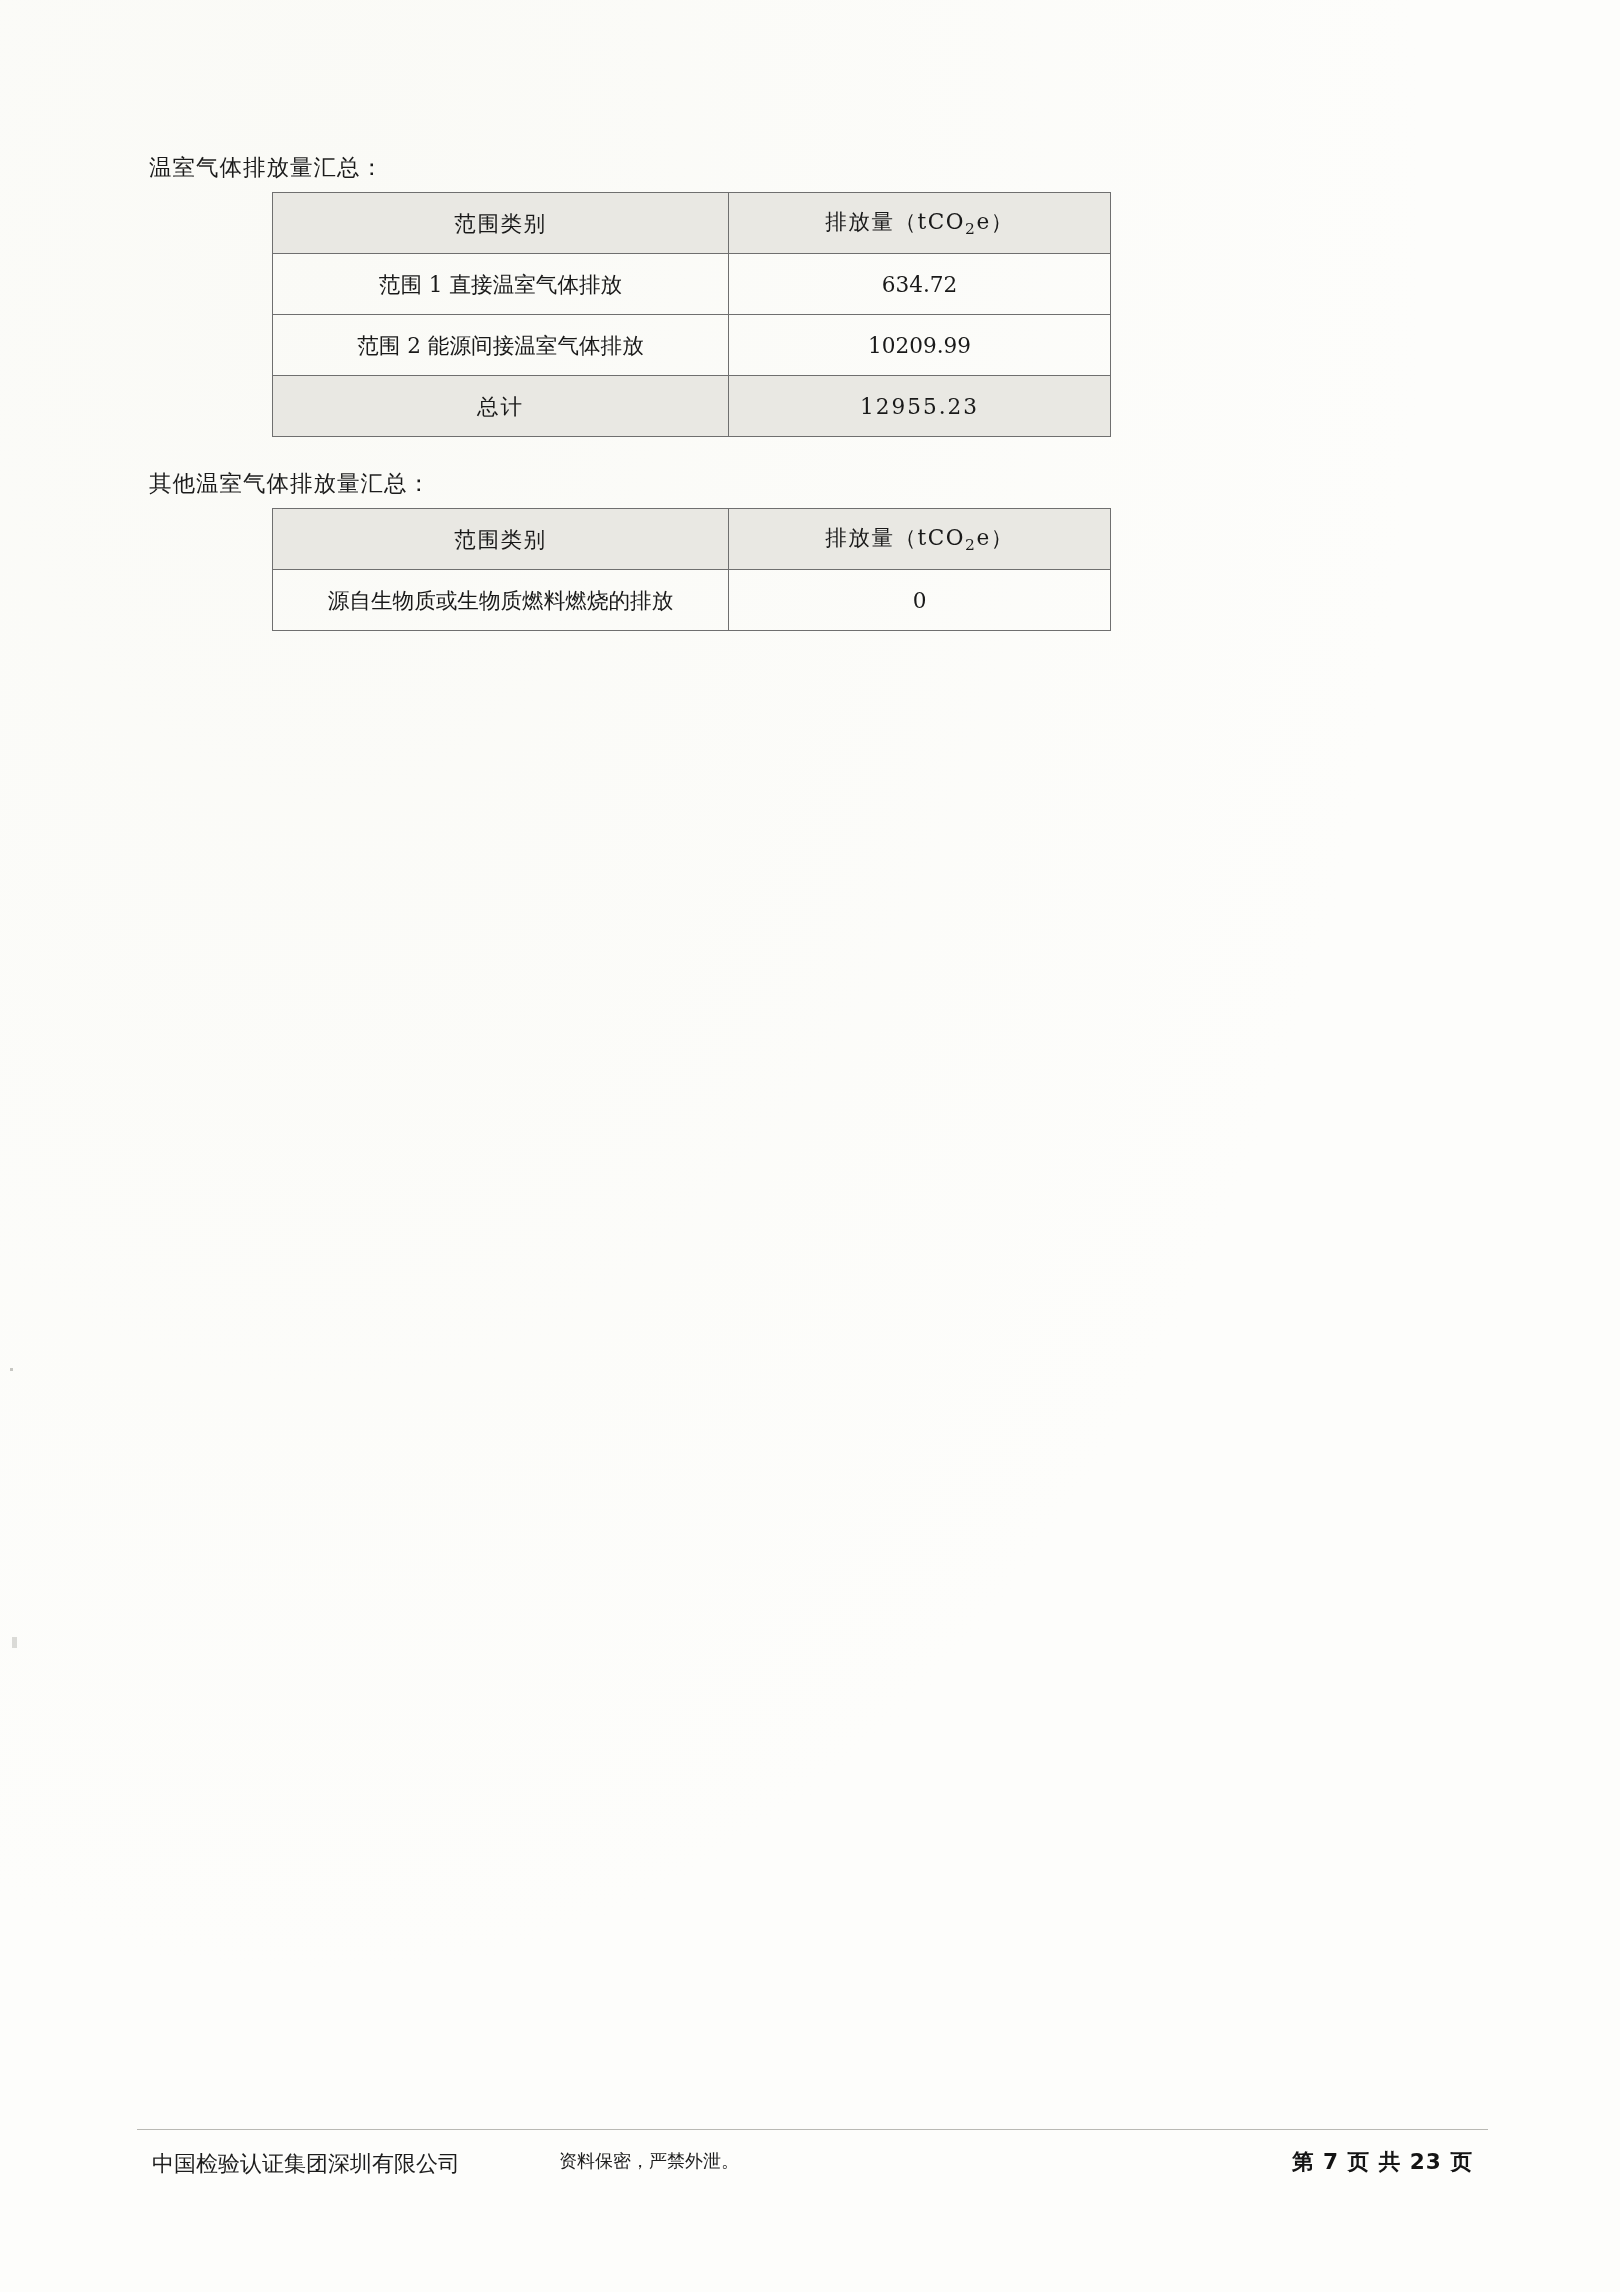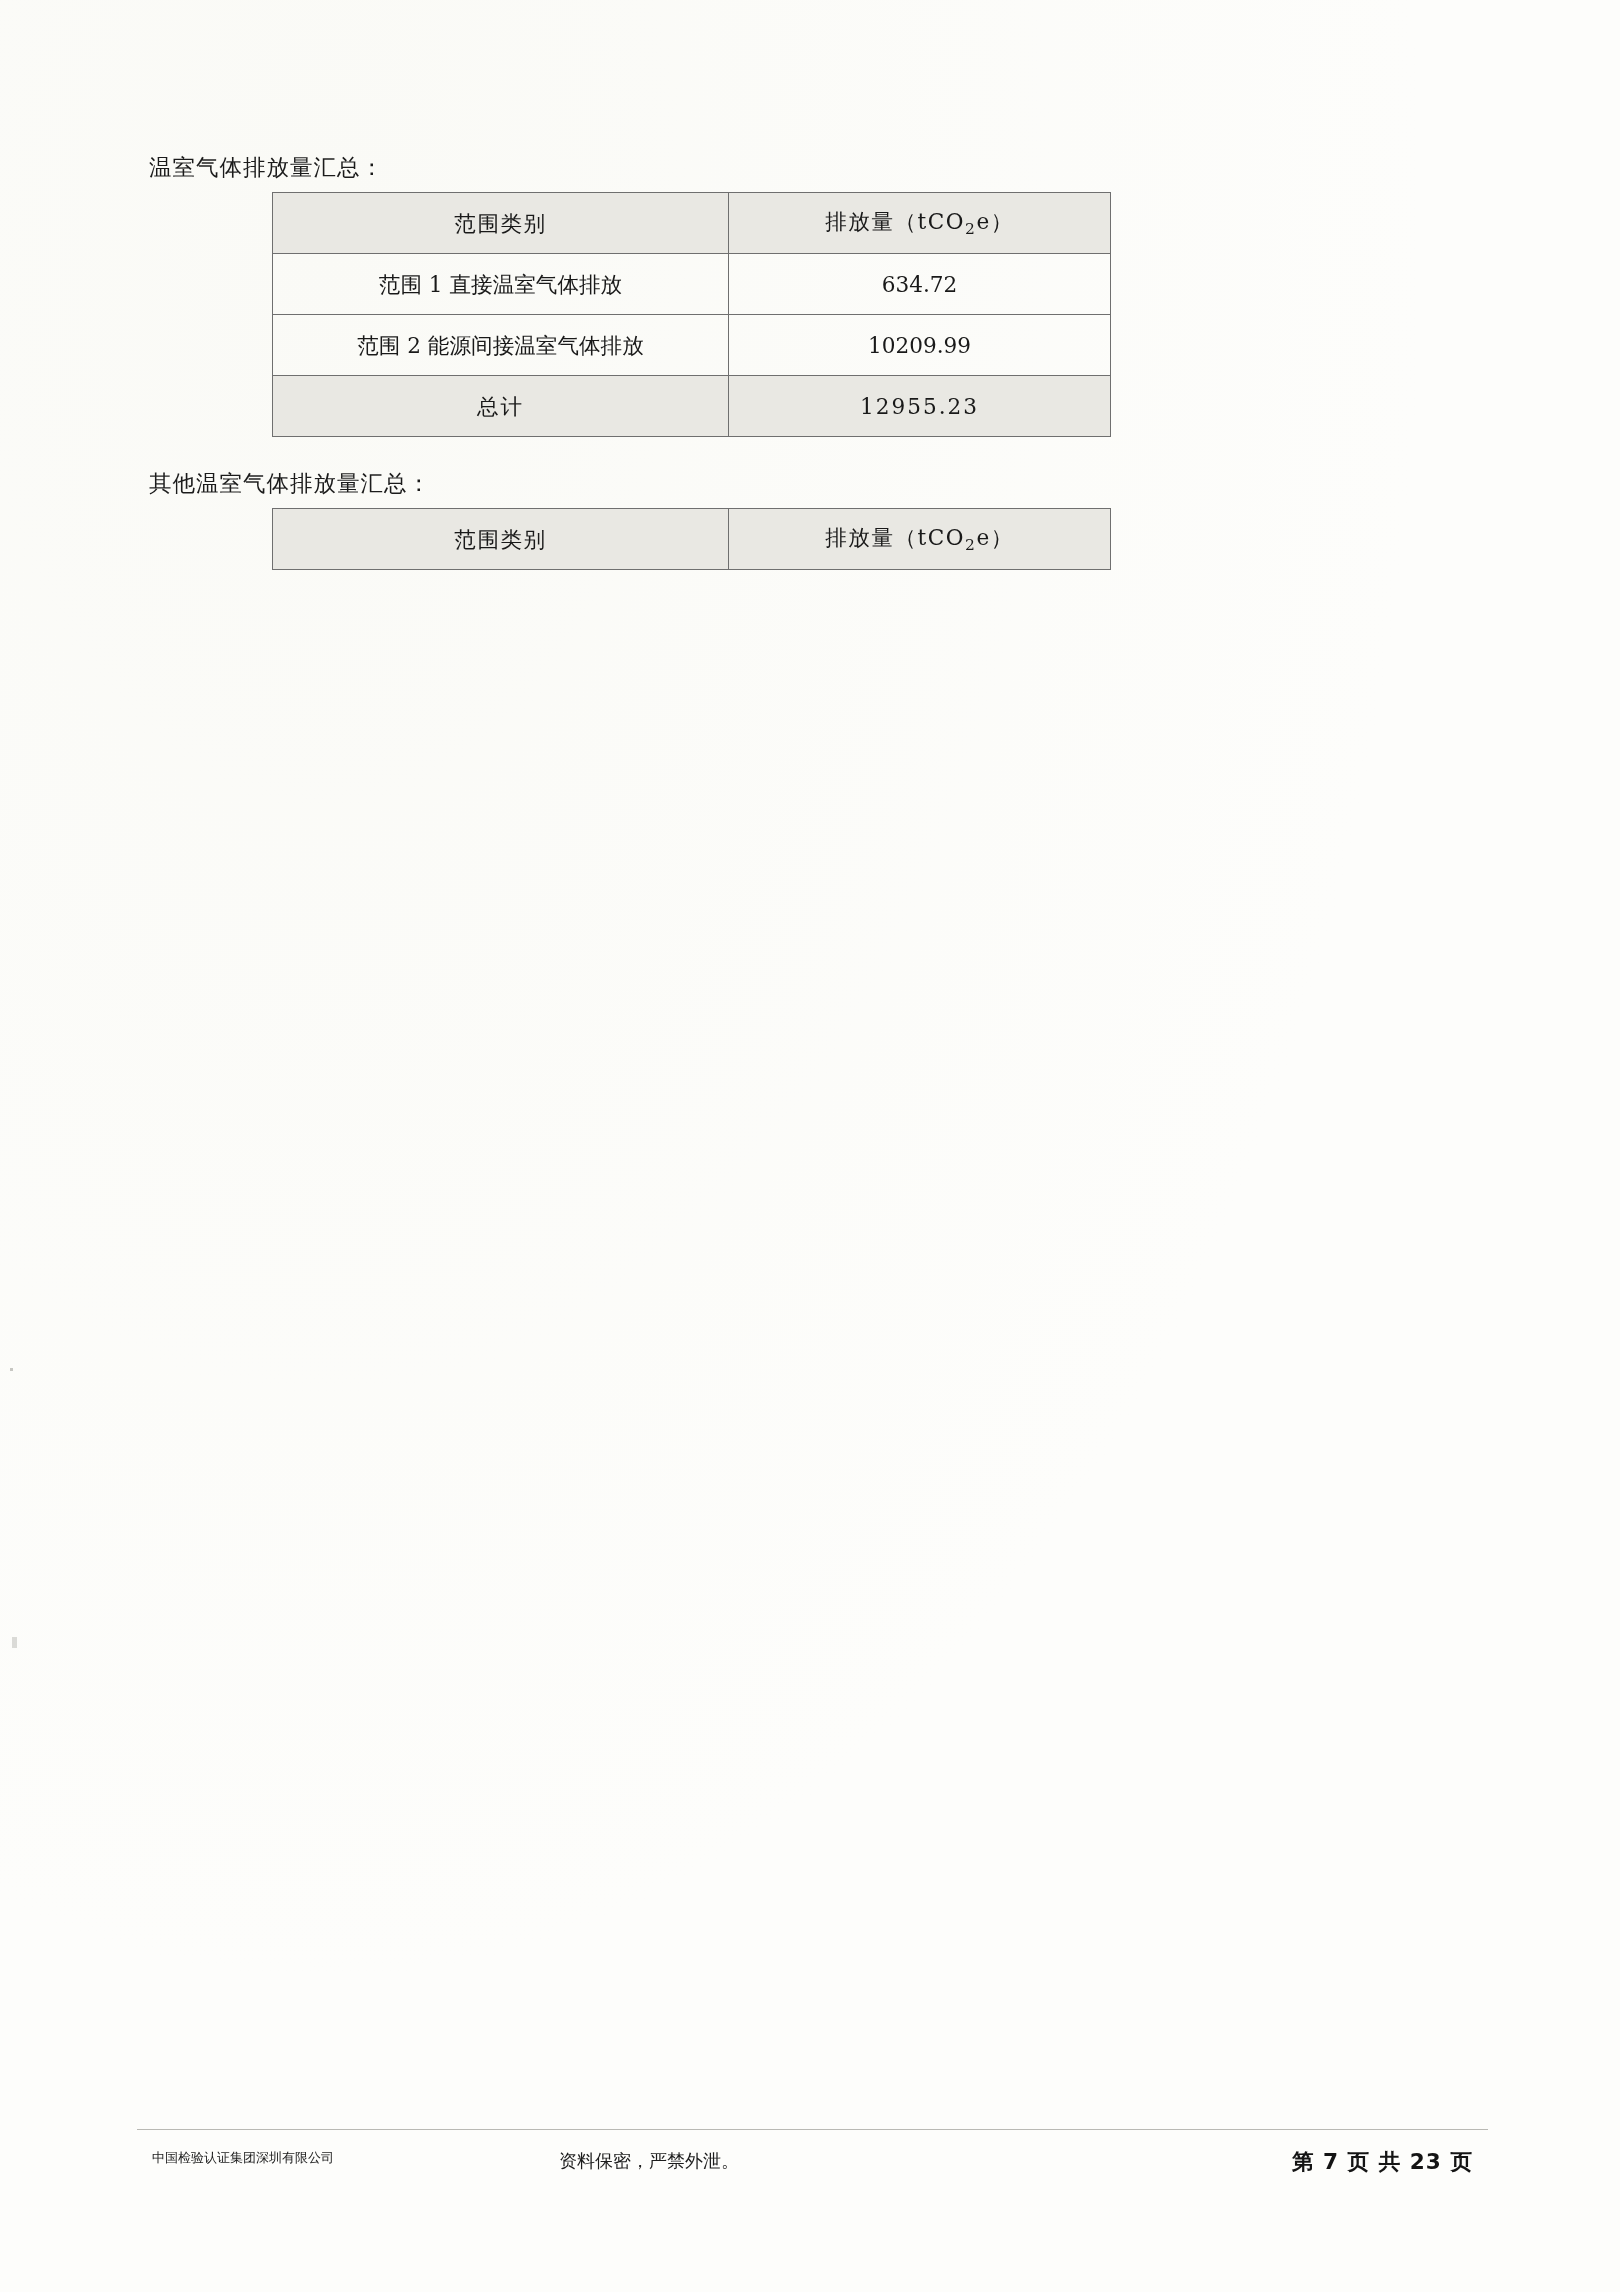--- a/index.html
+++ b/index.html
@@ -90,21 +90,21 @@
     position: absolute;
     left: 137px;
     top: 0;
     width: 1351px;
     border-top: 1.2px solid #b9b9b4;
   }
   .footer-left {
     position: absolute;
     left: 152px;
     top: 19.6px;
-    font-size: 13px;
+    font-size: 22px;
     font-family: "DejaVu Sans", "Liberation Sans", sans-serif;
     color: #1c1c1c;
   }
   .footer-center {
     position: absolute;
     left: 559px;
     top: 19.6px;
     font-size: 18px;
     font-family: "DejaVu Sans", "Liberation Sans", sans-serif;
     color: #1c1c1c;
@@ -169,20 +169,24 @@
   <table class="emis" id="table-other">
     <colgroup>
         <col class="col-a">
         <col class="col-b">
       </colgroup>
     <tbody>
       <tr class="row-h">
         <td class="hdr-cell">范围类别</td>
         <td class="hdr-cell">排放量（tCO<sub>2</sub>e）</td>
       </tr>
+      <tr class="row-d">
+        <td>源自生物质或生物质燃料燃烧的排放</td>
+        <td>0</td>
+      </tr>
     </tbody>
   </table>
 
   <div class="footer">
     <div class="line"></div>
     <div class="footer-left">中国检验认证集团深圳有限公司</div>
     <div class="footer-center">资料保密，严禁外泄。</div>
     <div class="footer-right">第 7 页 共 23 页</div>
   </div>
 </div>

